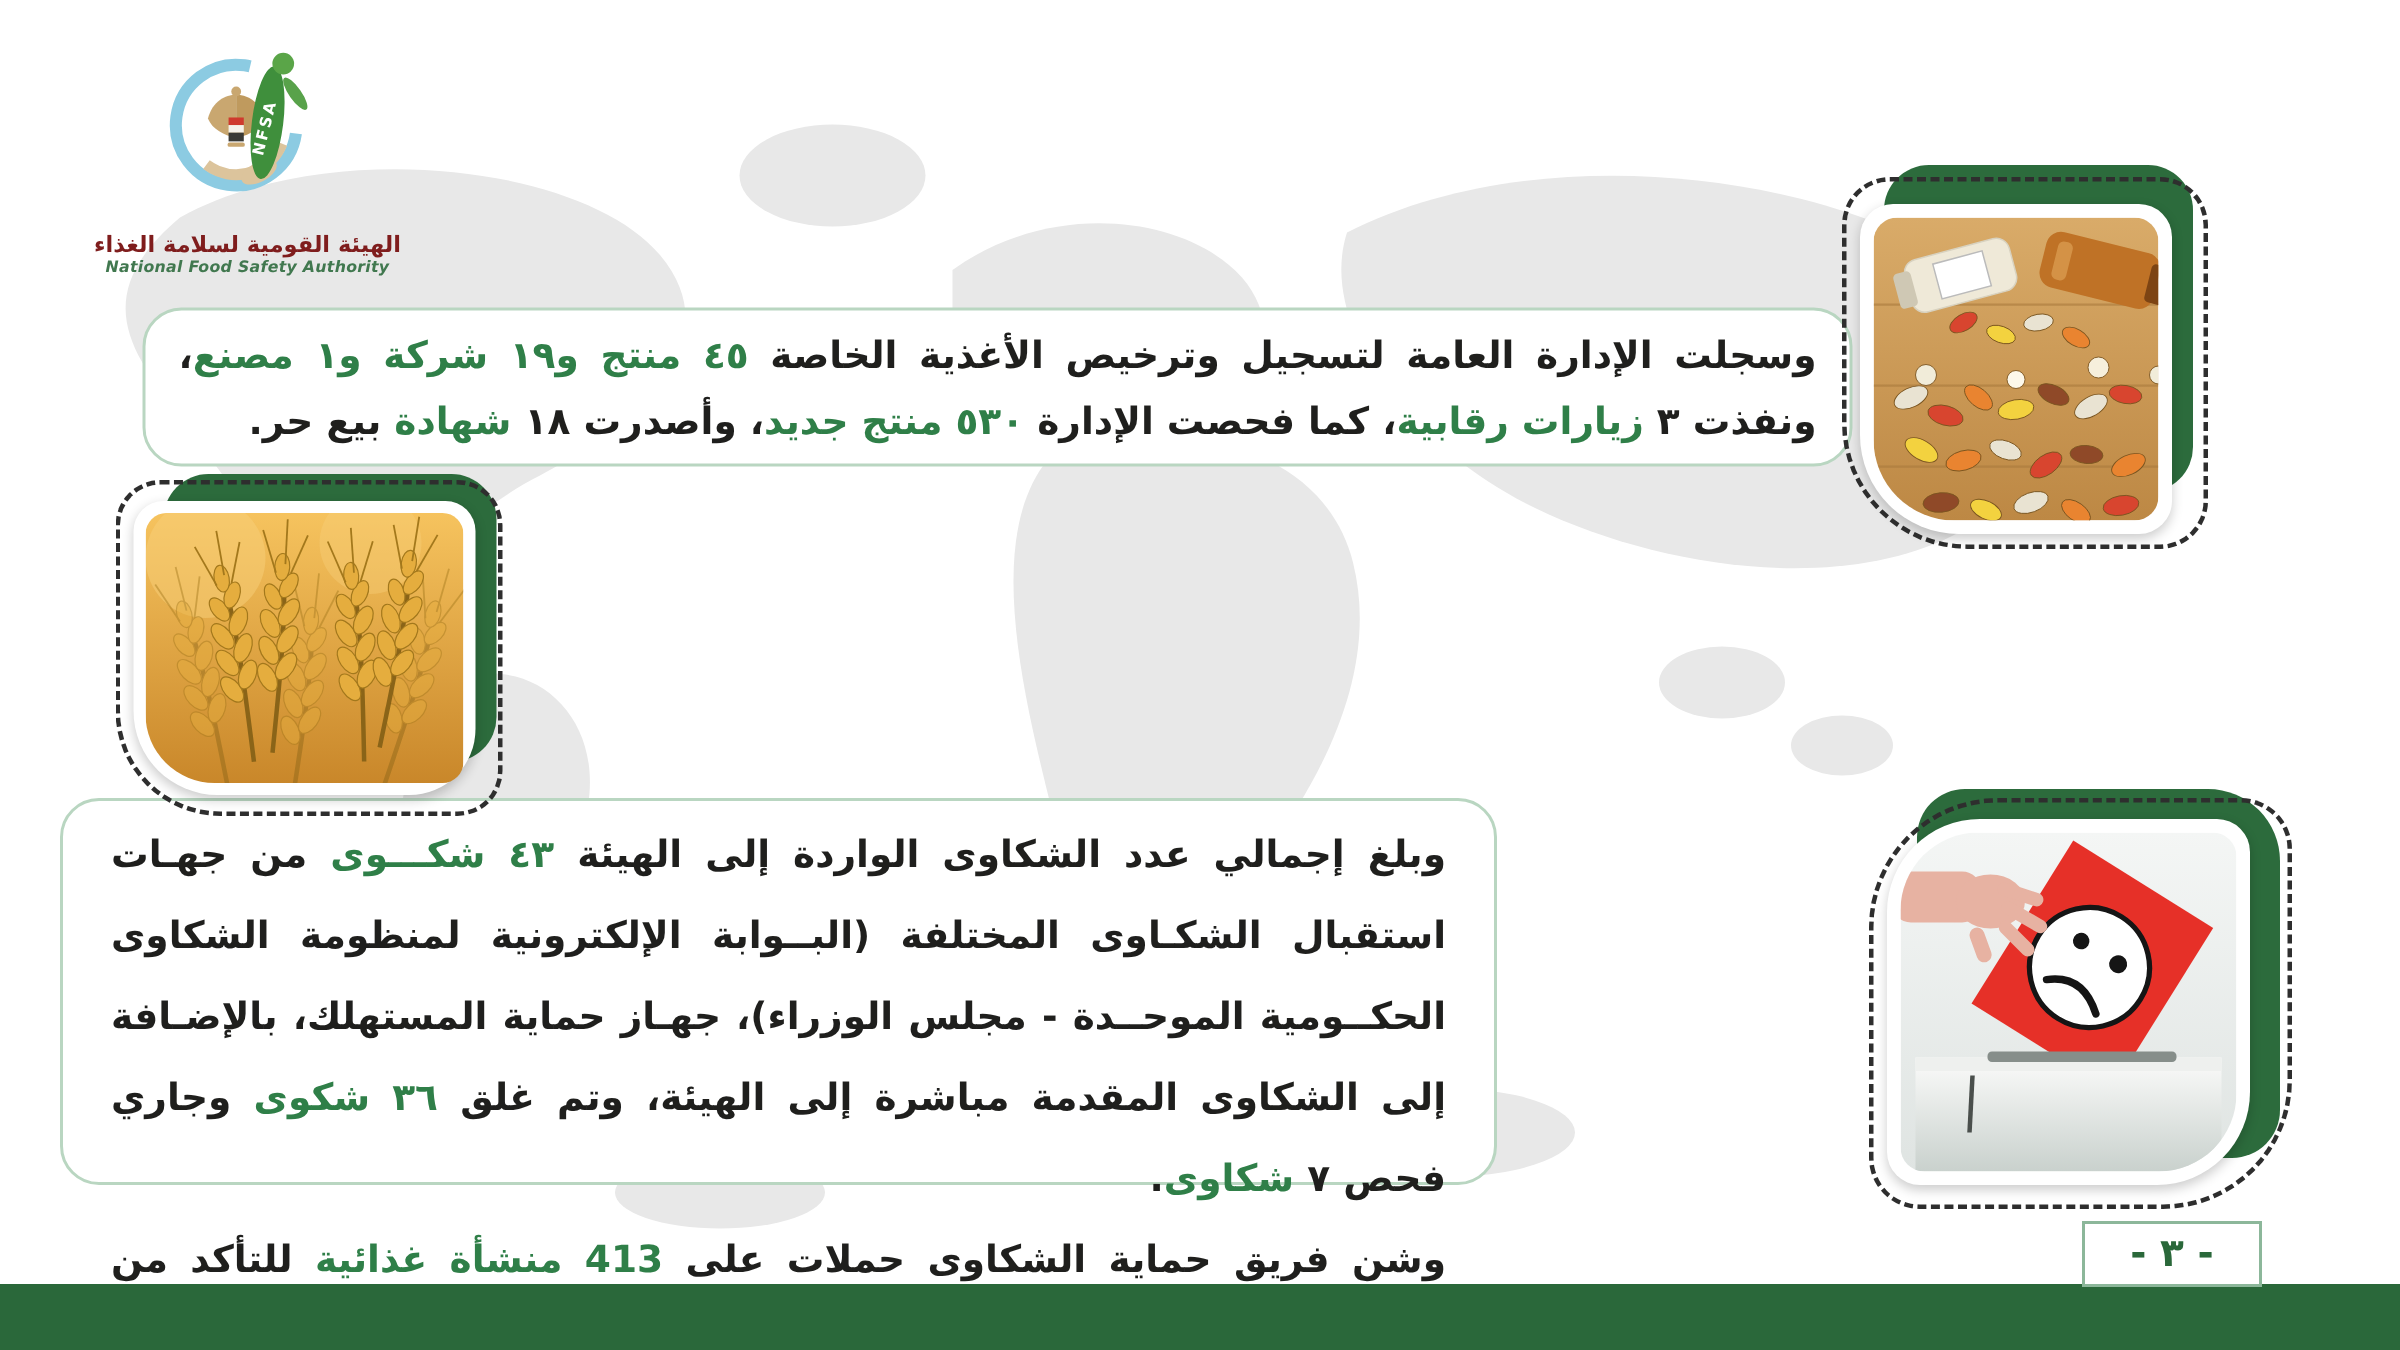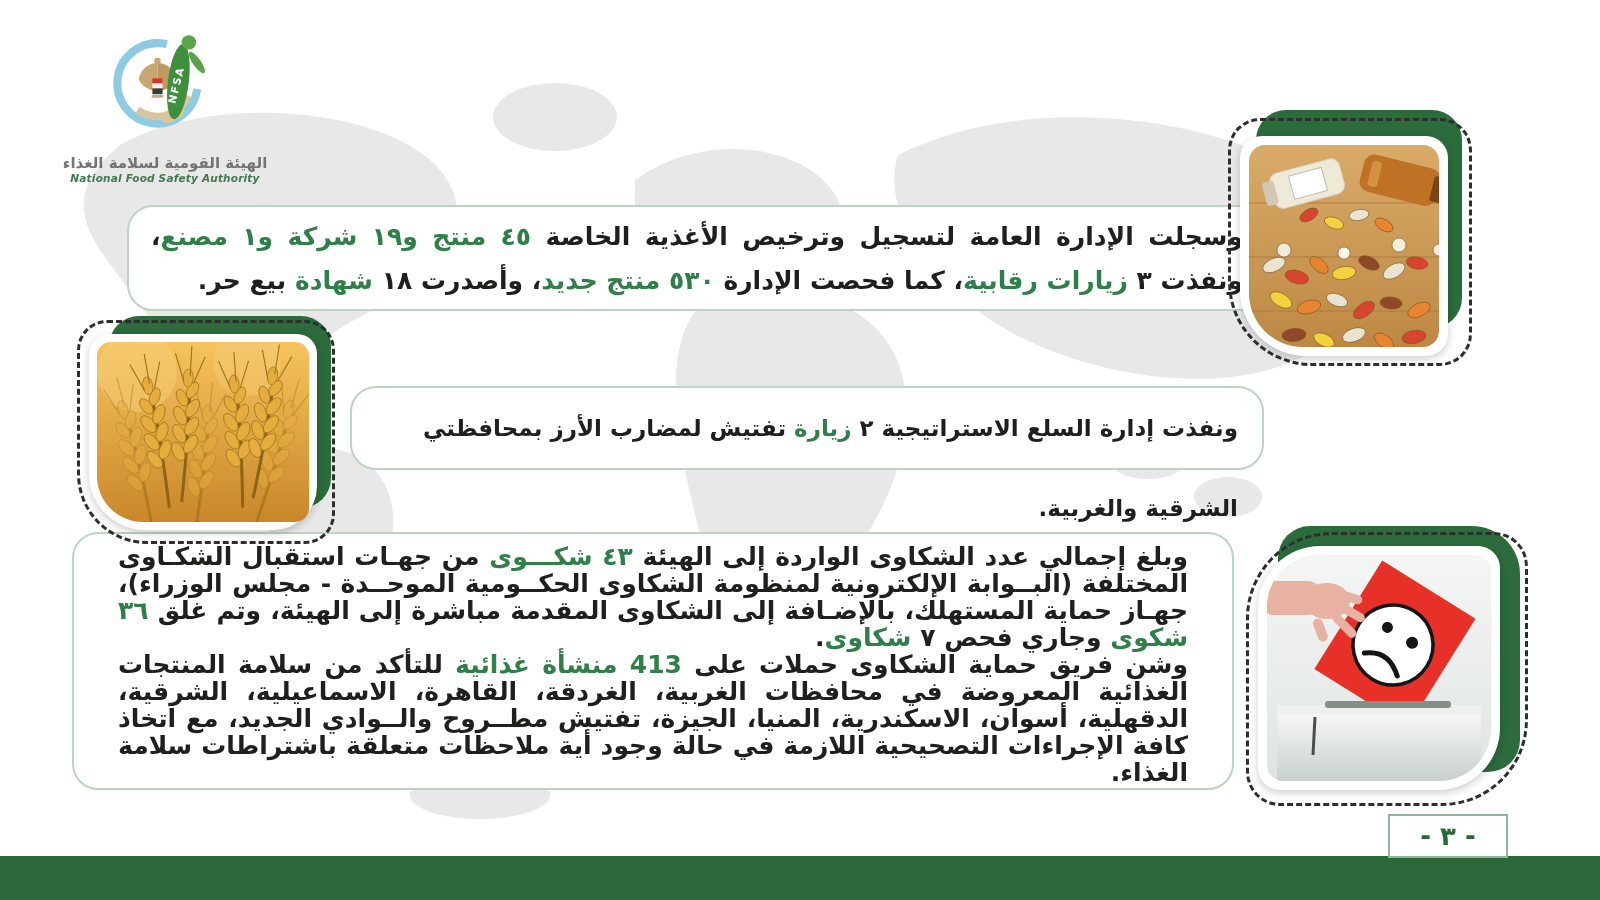--- a/index.html
+++ b/index.html
@@ -1,25 +1,25 @@
 <!DOCTYPE html>
 <html lang="ar"><head>
 <meta charset="utf-8">
 <style>
   html,body{margin:0;padding:0;}
   .page{position:relative;width:1600px;height:900px;background:#fff;overflow:hidden;
         font-family:"DejaVu Sans",sans-serif;}
   .map-bg{position:absolute;left:0;top:55px;z-index:0;}
   
   .tbox{position:absolute;z-index:1;background:#fff;border:2px solid #b9d6c1;border-radius:26px;
-        direction:rtl;color:#1f1f1d;font-weight:bold;text-align:justify;box-sizing:border-box;margin-left:32px;}
+        direction:rtl;color:#1f1f1d;font-weight:bold;text-align:justify;box-sizing:border-box;}
   .tbox span.g{color:#2f7f48;}
   .box1{left:95px;top:205px;width:1140px;height:106px;padding:8px 22px 0;font-size:25px;line-height:44px;}
   .box2{left:318px;top:386px;width:914px;height:84px;padding:0 24px;font-size:23px;line-height:80px;text-align:right;}
-  .box3{left:40px;top:532px;width:1162px;height:258px;padding:9px 44px 0;font-size:25px;line-height:27px;}
+  .box3{left:40px;top:532px;width:958px;height:258px;padding:9px 32px 0;font-size:25px;line-height:54px;}
   
   .pcomp{position:absolute;z-index:2;}
   .pcomp .green{position:absolute;background:#2c6b3c;}
   .pcomp .dash{position:absolute;border:3px dashed #2e2e2e;}
   .pcomp .card{position:absolute;background:#fff;box-shadow:0 3px 8px rgba(0,0,0,.2);}
   .pcomp .ph{position:absolute;overflow:hidden;}
   .pills-comp{left:1222px;top:110px;width:252px;height:252px;}
   .pills-comp .green{left:34px;top:0;width:206px;height:218px;border-radius:30px;}
   .pills-comp .dash{left:6px;top:8px;width:238px;height:242px;border-radius:32px;border-bottom-left-radius:84px;}
   .pills-comp .card{left:18px;top:26px;width:208px;height:220px;border-radius:22px;border-bottom-left-radius:66px;}
@@ -29,21 +29,21 @@
   .wheat-comp .dash{left:2px;top:8px;width:252px;height:218px;border-radius:30px;border-bottom-left-radius:70px;}
   .wheat-comp .card{left:14px;top:22px;width:228px;height:196px;border-radius:20px;border-bottom-left-radius:56px;border-bottom-right-radius:44px;}
   .wheat-comp .ph{left:22px;top:30px;width:212px;height:180px;border-radius:14px;border-bottom-left-radius:46px;}
   .comp-comp{left:1246px;top:518px;width:292px;height:292px;}
   .comp-comp .green{left:32px;top:8px;width:242px;height:246px;border-radius:32px;border-top-right-radius:48px;}
   .comp-comp .dash{left:0;top:14px;width:276px;height:268px;border-radius:34px;border-top-left-radius:86px;border-bottom-right-radius:86px;}
   .comp-comp .card{left:12px;top:28px;width:242px;height:244px;border-radius:22px;border-top-left-radius:62px;border-bottom-right-radius:62px;}
   .comp-comp .ph{left:21px;top:37px;width:224px;height:226px;border-radius:16px;border-top-left-radius:52px;border-bottom-right-radius:52px;}
   
   .logo{position:absolute;left:45px;top:22px;width:240px;z-index:2;text-align:center;}
-  .logo-ar{font-size:15px;font-weight:bold;color:#737373;margin-top:2px;}
+  .logo-ar{font-size:15px;font-weight:bold;color:#7f1d1d;margin-top:2px;}
   .logo-en{font-size:10.5px;font-weight:bold;color:#41784f;letter-spacing:.2px;font-style:italic;}
   
   .footer-bar{position:absolute;left:0;top:856px;width:1600px;height:44px;background:#2a683a;z-index:1;}
   .page-num{position:absolute;left:1388px;top:814px;width:120px;height:44px;background:#fff;
             border:2px solid #8cb79a;z-index:2;display:flex;align-items:center;justify-content:center;
             color:#2a683a;font-size:26px;font-weight:bold;box-sizing:border-box;}
 </style>
 </head>
 <body>
 
@@ -85,21 +85,20 @@
       <ellipse cx="154" cy="38" rx="5" ry="16" fill="#58a24a" transform="rotate(-35 154 38)"></ellipse>
       <circle cx="144" cy="13" r="9" fill="#5aa548"></circle>
       <text x="0" y="0" transform="translate(127,90) rotate(-76)" fill="#ffffff" font-size="13" font-weight="bold" letter-spacing="2" font-family="DejaVu Sans, sans-serif">NFSA</text>
     </svg>
     <div class="logo-ar">الهيئة القومية لسلامة الغذاء</div>
     <div class="logo-en">National Food Safety Authority</div>
   </div>
 
   <div class="tbox box1" dir="rtl"><span>وسجلت الإدارة العامة لتسجيل وترخيص الأغذية الخاصة </span><span class="g">٤٥ منتج و١٩ شركة و١ مصنع</span><span>، ونفذت ٣ </span><span class="g">زيارات رقابية</span><span>، كما فحصت الإدارة </span><span class="g">٥٣٠ منتج جديد</span><span>، وأصدرت ١٨ </span><span class="g">شهادة</span><span> بيع حر.</span></div>
 
-  <div class="tbox box2" dir="rtl"><span>ونفذت إدارة السلع الاستراتيجية ٢ </span><span class="g">زيارة</span><span> تفتيش لمضارب الأرز بمحافظتي الشرقية والغربية.</span></div>
 
   <div class="tbox box3" dir="rtl">
     <div><span>وبلغ إجمالي عدد الشكاوى الواردة إلى الهيئة </span><span class="g">٤٣ شكـــوى</span><span> من جهـات استقبال الشكـاوى المختلفة (البــوابة الإلكترونية لمنظومة الشكاوى الحكــومية الموحــدة - مجلس الوزراء)، جهـاز حماية المستهلك، بالإضـافة إلى الشكاوى المقدمة مباشرة إلى الهيئة، وتم غلق </span><span class="g">٣٦ شكوى</span><span> وجاري فحص ٧ </span><span class="g">شكاوى</span><span>.</span></div>
     <div><span>وشن فريق حماية الشكاوى حملات على </span><span class="g">413 منشأة غذائية</span><span> للتأكد من سلامة المنتجات الغذائية المعروضة في محافظات الغربية، الغردقة، القاهرة، الاسماعيلية، الشرقية، الدقهلية، أسوان، الاسكندرية، المنيا، الجيزة، تفتيش مطــروح والــوادي الجديد، مع اتخاذ كافة الإجراءات التصحيحية اللازمة في حالة وجود أية ملاحظات متعلقة باشتراطات سلامة الغذاء.</span></div>
   </div>
 
   <div class="pcomp pills-comp">
     <div class="green"></div>
     <div class="dash"></div>
     <div class="card"></div>

